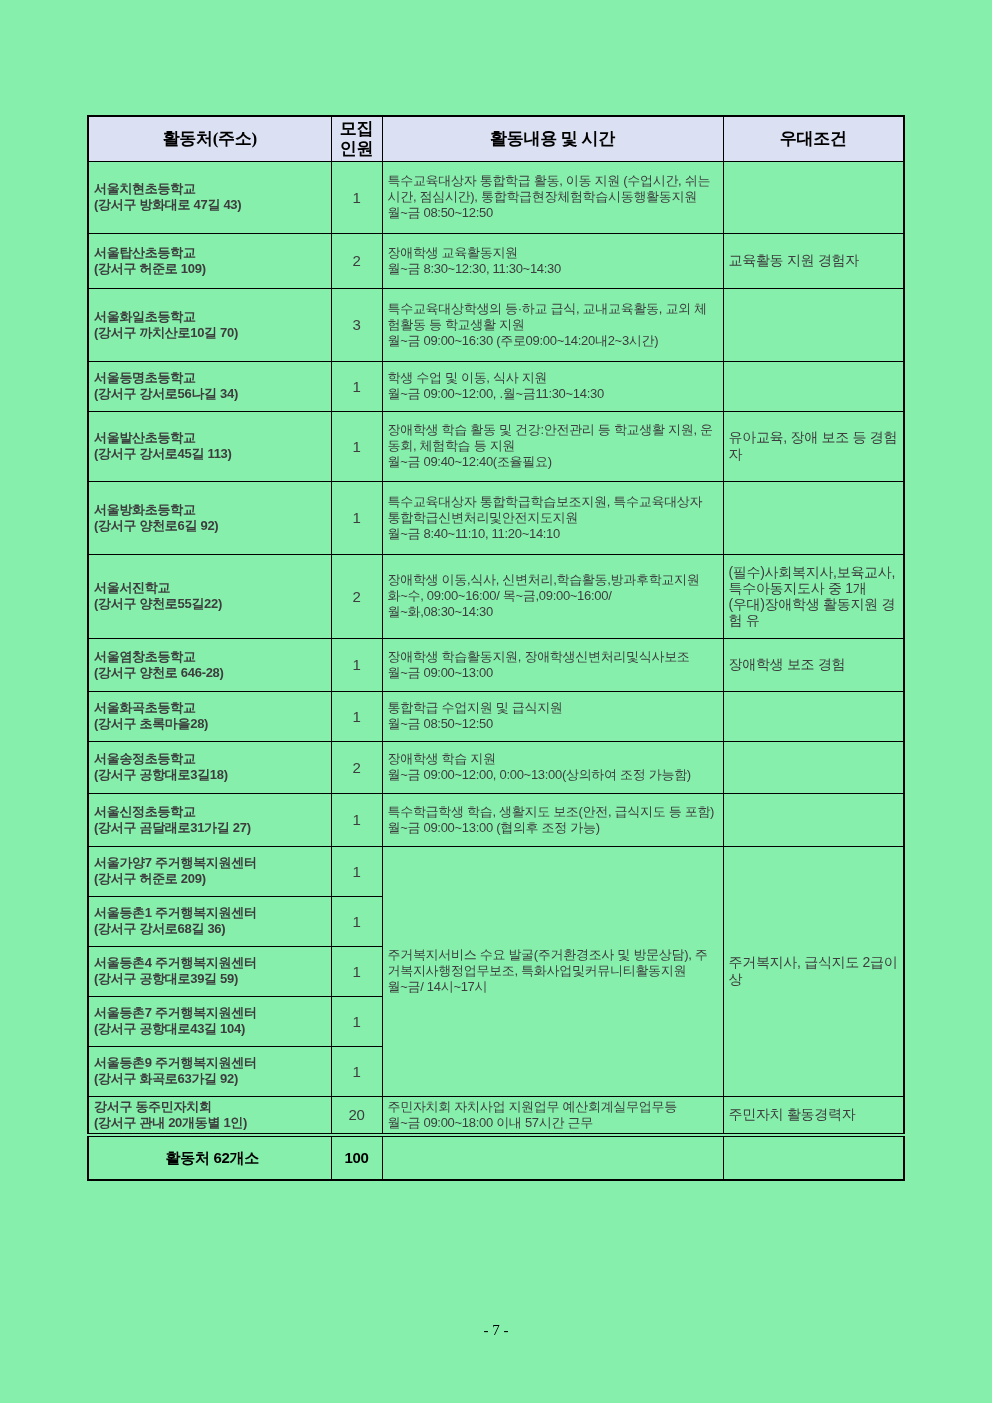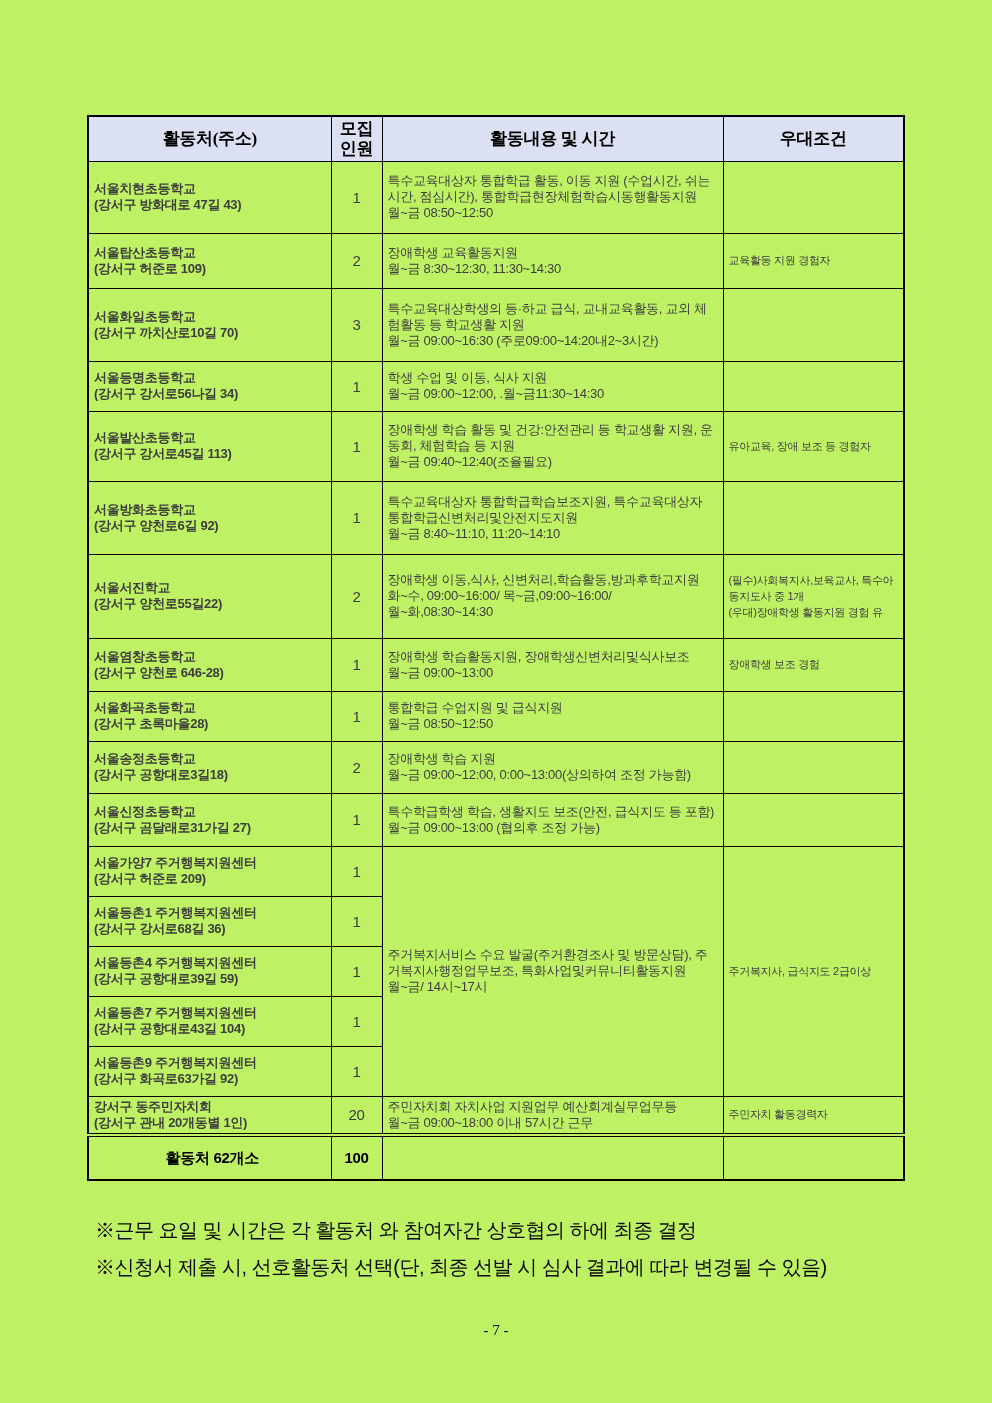--- a/index.html
+++ b/index.html
@@ -1,19 +1,19 @@
 <!DOCTYPE html>
 <html><head>
 <meta charset="utf-8">
 <style>
   html,body{margin:0;padding:0;background:#ffffff;}
   .page{
     position:relative;
     width:992px;height:1403px;
-    background:#bef264;
+    background:#86efac;
     font-family:"Liberation Sans", sans-serif;
     color:#333;
     overflow:hidden;
   }
   .tbl-wrap{position:absolute;left:87px;top:115px;}
   table.activity{
     border-collapse:collapse;
     table-layout:fixed;
     width:816px;
     border:2px solid #000;
@@ -33,21 +33,21 @@
     font-weight:bold;
     font-size:17px;
     color:#000;
     text-align:center;
     line-height:1.15;
     letter-spacing:0;
   }
   td.c-place{font-size:13px;line-height:16px;text-align:left;padding-left:8px;color:#3d3d3d;font-weight:bold;}
   td.c-count{font-size:15px;text-align:center;color:#3d3d3d;}
   td.c-content{font-size:13px;line-height:16px;text-align:left;padding-left:6px;color:#3d3d3d;}
-  td.c-pref{font-size:11px;line-height:17px;text-align:left;padding-left:6px;color:#3d3d3d;}
+  td.c-pref{font-size:14px;line-height:17px;text-align:left;padding-left:6px;color:#3d3d3d;}
   tr.total-row td{
     border-top:4px double #000;
     font-weight:bold;
     color:#000;
   }
   tr.total-row td.c-place{font-size:15px;text-align:center;padding-left:10px;}
   tr.total-row td.c-count{font-size:15px;}
   .notes{
     position:absolute;left:95px;top:1212px;width:840px;
     font-size:20px;line-height:37px;color:#0a0a0a;
@@ -214,20 +214,16 @@
       <tr class="total-row" style="height:45px">
         <td class="c-place">활동처 62개소</td>
         <td class="c-count">100</td>
         <td class="c-content"></td>
         <td class="c-pref"></td>
       </tr>
     </tbody>
       </table>
   </div>
 
-  <div class="notes">
-    <div>※근무 요일 및 시간은 각 활동처 와 참여자간 상호협의 하에 최종 결정</div>
-    <div>※신청서 제출 시, 선호활동처 선택(단, 최종 선발 시 심사 결과에 따라 변경될 수 있음)</div>
-  </div>
 
   <div class="page-num">- 7 -</div>
 
 </div>
 
 </body></html>

